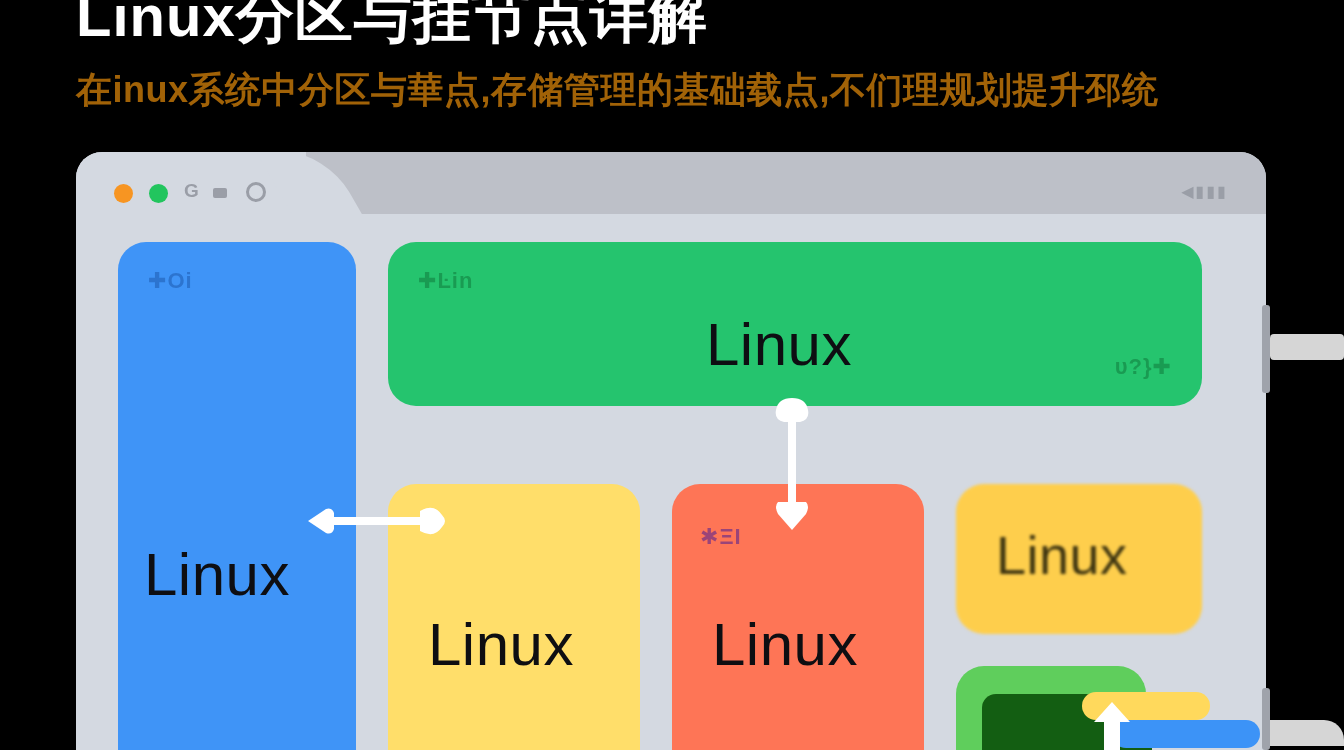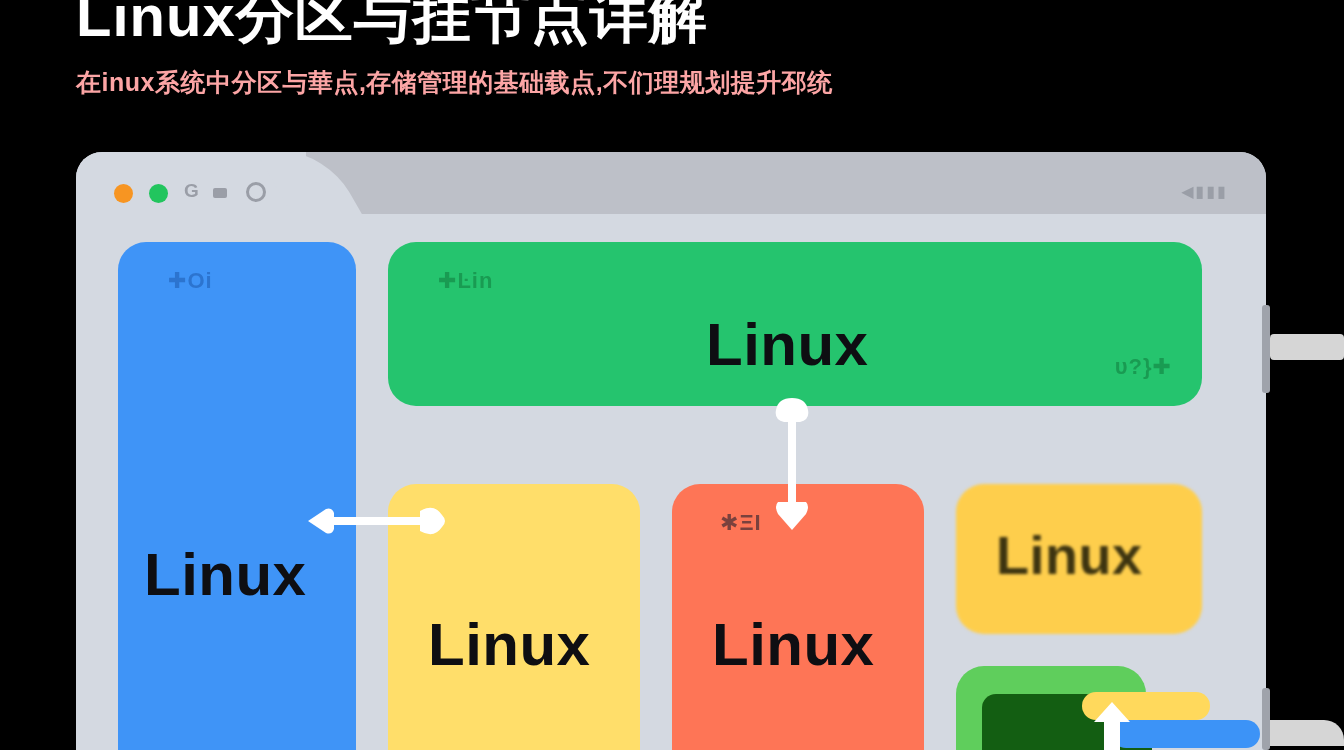--- a/index.html
+++ b/index.html
@@ -5,21 +5,21 @@
   * { box-sizing: border-box; margin: 0; padding: 0; }
   html, body { width: 1344px; height: 750px; overflow: hidden; background: #000; }
   body { position: relative; font-family: "Liberation Sans", "DejaVu Sans", sans-serif; color: #fff; }
 
   .title {
     position: absolute; left: 76px; top: -22px;
     font-size: 58px; font-weight: 700; letter-spacing: 1px; color: #fff; white-space: nowrap;
   }
   .subtitle {
     position: absolute; left: 76px; top: 66px;
-    font-size: 25px; font-weight: 700; color: #fca5a5; white-space: nowrap; letter-spacing: 0.5px;
+    font-size: 36px; font-weight: 700; color: #a16207; white-space: nowrap; letter-spacing: 0.5px;
   }
 
   .window {
     position: absolute; left: 76px; top: 152px; width: 1190px; height: 640px;
     background: #d4d9e1; border-radius: 26px; overflow: hidden;
   }
   .tabbar {
     position: absolute; left: 0; top: 0; width: 100%; height: 62px; background: #bdc0c8;
   }
   .tab-active {
@@ -34,23 +34,23 @@
   .dot-orange { left: 38px; background: #f79522; }
   .dot-green { left: 73px; background: #22c55e; }
   .tab-glyph { position: absolute; top: 28px; color: #9a9ea7; font-weight: 700; font-size: 19px; }
   .tab-g { left: 108px; }
   .tab-folder { left: 137px; top: 36px; width: 14px; height: 10px; background: #9a9ea7; border-radius: 2px; }
   .tab-circle { left: 170px; top: 30px; width: 20px; height: 20px; border: 3px solid #9a9ea7; border-radius: 50%; }
   .tab-right-icons { position: absolute; right: 38px; top: 30px; color: #9a9ea7; font-size: 16px; font-weight: 700; letter-spacing: 2px; }
 
   .tile { position: absolute; border-radius: 28px; }
   .tile-label {
-    position: absolute; font-size: 60px; font-weight: 700; color: #0e0e12; letter-spacing: 0.5px;
+    position: absolute; font-size: 60px; font-weight: 400; color: #0e0e12; letter-spacing: 0.5px;
   }
-  .tile-code { position: absolute; font-size: 22px; font-weight: 700; opacity: 0.55; letter-spacing: 1px; margin-left: 20px; }
+  .tile-code { position: absolute; font-size: 22px; font-weight: 700; opacity: 0.55; letter-spacing: 1px; }
 
   .t-blue { left: 42px; top: 90px; width: 238px; height: 600px; background: #3f94f7; }
   .t-green { left: 312px; top: 90px; width: 814px; height: 164px; background: #25c46e; }
   .t-yellow { left: 312px; top: 332px; width: 252px; height: 360px; background: #ffde6a; }
   .t-red { left: 596px; top: 332px; width: 252px; height: 360px; background: #fe7556; }
   .t-yellow-small { left: 880px; top: 332px; width: 246px; height: 150px; background: #fece4c; filter: blur(1.5px); }
   .t-green-small { left: 880px; top: 514px; width: 190px; height: 150px; background: #5fce5c; }
   .t-green-dark { position: absolute; left: 26px; top: 28px; width: 170px; height: 130px; background: #135e12; border-radius: 14px; }
 
   .arrow-h { position: absolute; left: 232px; top: 355px; width: 140px; height: 28px; }
@@ -89,21 +89,21 @@
     <span class="tile-code" style="left:30px;top:26px;color:#107a3c;">✚Ŀin</span>
     <span class="tile-label" style="left:318px;top:68px;">Linux</span>
     <span class="tile-code" style="right:30px;bottom:26px;color:#107a3c;">υ?}✚</span>
   </div>
 
   <div class="tile t-yellow">
     <span class="tile-label" style="left:40px;top:126px;">Linux</span>
   </div>
 
   <div class="tile t-red">
-    <span class="tile-code" style="left:28px;top:26px;color:#0f172a;">✱ΞI</span>
+    <span class="tile-code" style="left:28px;top:40px;color:#4c1d95;">✱ΞI</span>
     <span class="tile-label" style="left:40px;top:126px;">Linux</span>
   </div>
 
   <div class="tile t-yellow-small">
     <span class="tile-label" style="left:40px;top:40px;font-size:54px;color:#3d3410;">Linux</span>
   </div>
 
   <div class="tile t-green-small">
     <div class="t-green-dark"></div>
   </div>

